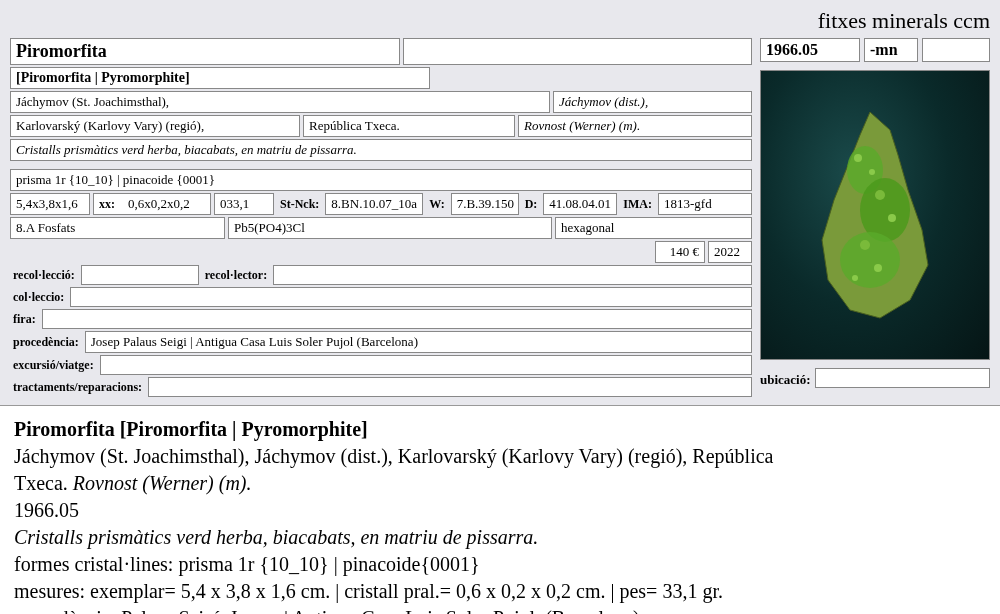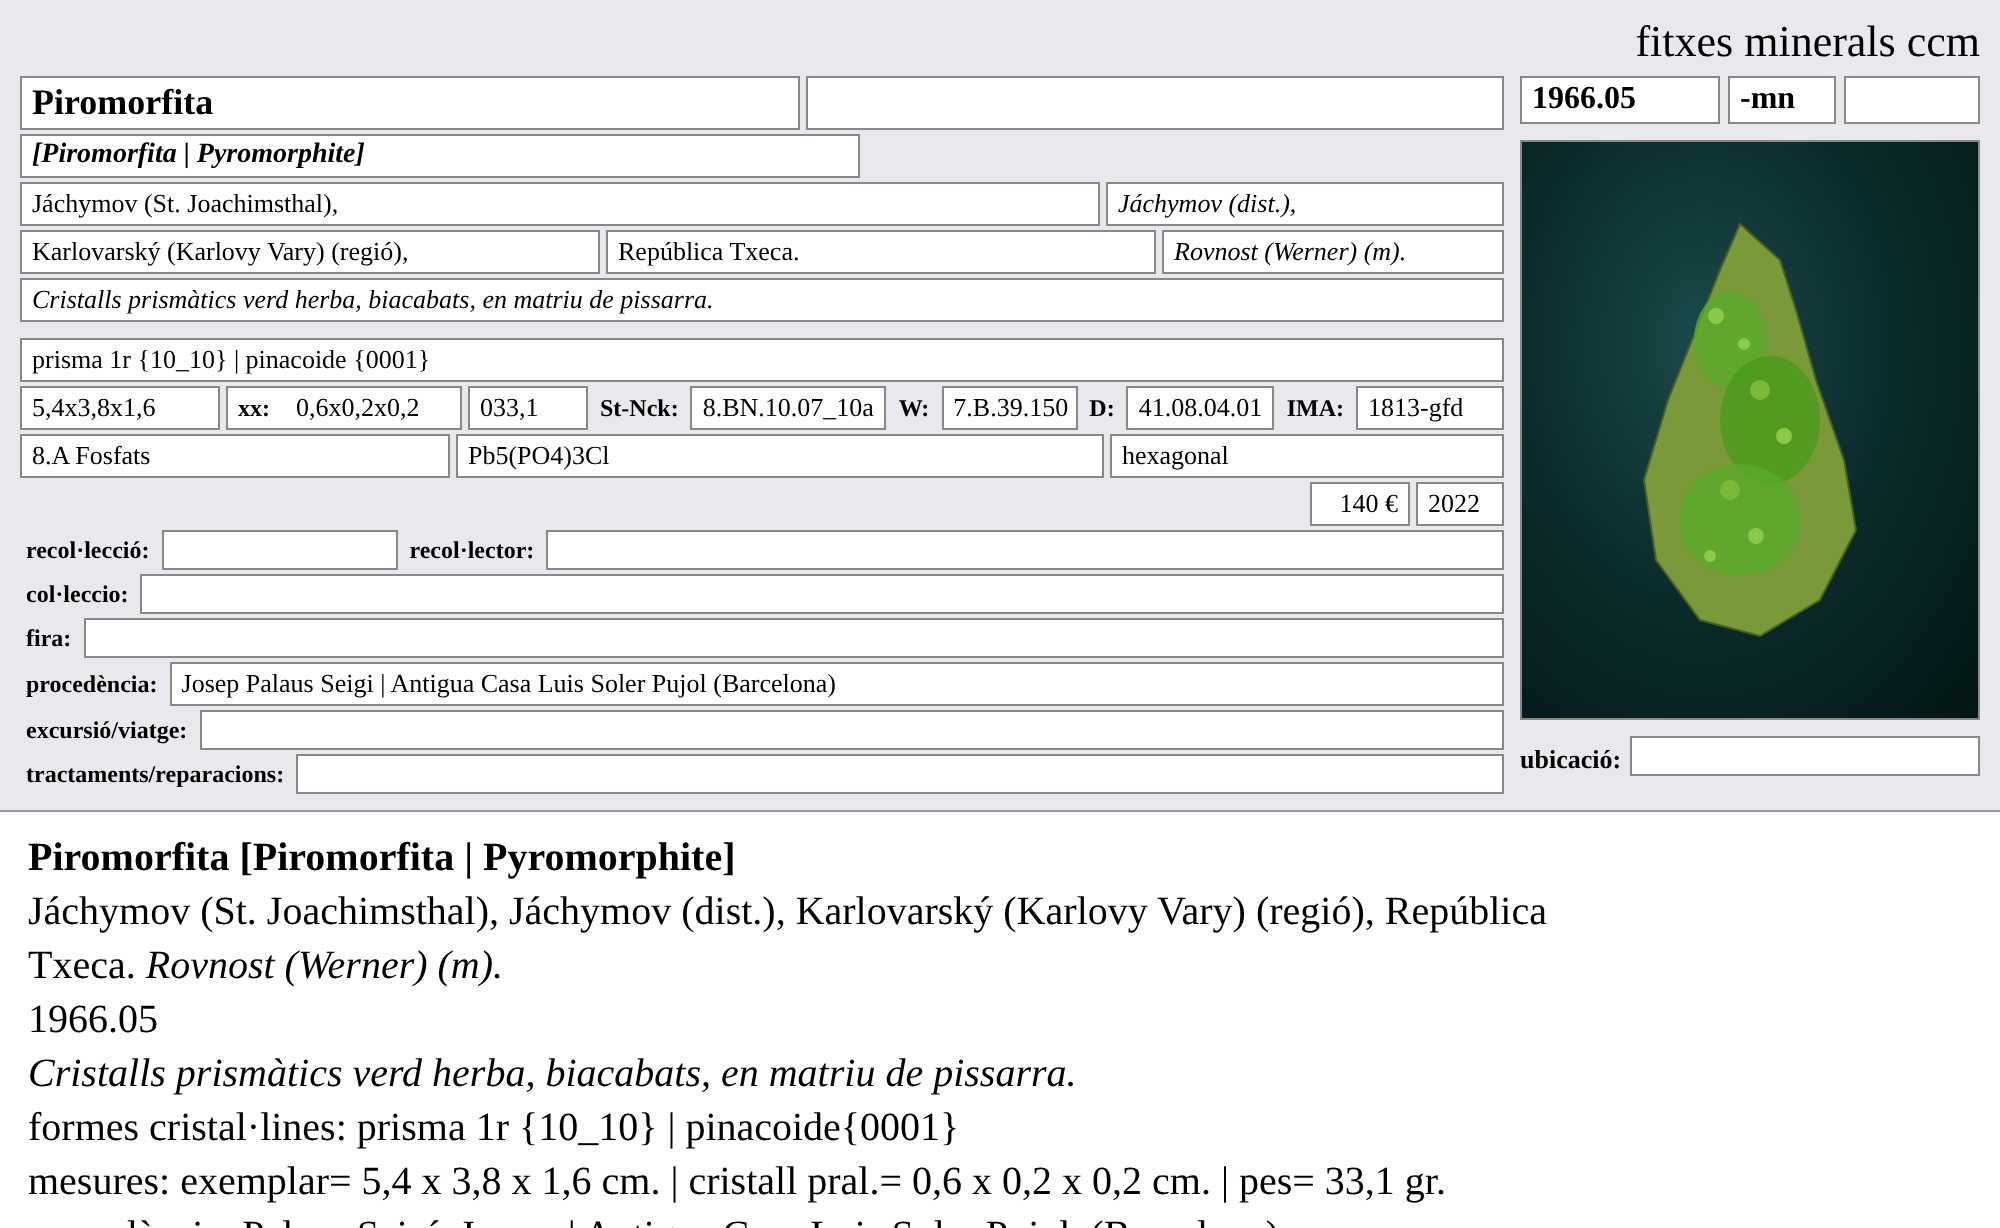--- a/index.html
+++ b/index.html
@@ -46,21 +46,21 @@
   .cell {
     background: #fff;
     border: 1px solid #888;
     padding: 2px 5px;
     font-size: 13px;
     min-height: 20px;
     display: flex;
     align-items: center;
   }
   .cell-bold { font-weight: bold; font-size: 18px; }
-  .cell-italic { font-style: italic; font-weight: bold; }
+  .cell-italic { font-weight: bold; }
   .cell-italic-light { font-style: italic; }
   .row { display: flex; gap: 3px; margin-bottom: 2px; }
   .label-inline { font-weight: bold; font-size: 12px; margin-right: 13px; white-space: nowrap; }
   .label-prefix { font-weight: bold; font-size: 12px; background: #e8e8ed; padding: 2px 3px; white-space: nowrap; display: flex; align-items: center; }
   .flex-1 { flex: 1; }
   .small { font-size: 11.5px; }
   .mineral-image {
     width: 100%;
     height: 290px;
     background: radial-gradient(ellipse at 40% 35%, #1a4a4a 0%, #0a2a2a 50%, #051515 100%);
@@ -109,36 +109,36 @@
         <div class="cell cell-italic" style="width:420px;font-size:14px">[Piromorfita | Pyromorphite]</div>
       </div>
 
       <div class="row small">
         <div class="cell" style="width:540px">Jáchymov (St. Joachimsthal),</div>
         <div class="cell cell-italic-light flex-1">Jáchymov (dist.),</div>
       </div>
 
       <div class="row small">
         <div class="cell" style="width:290px">Karlovarský (Karlovy Vary) (regió),</div>
-        <div class="cell" style="width:275px">República Txeca.</div>
+        <div class="cell" style="width:212px">República Txeca.</div>
         <div class="cell cell-italic-light flex-1">Rovnost (Werner) (m).</div>
       </div>
 
       <div class="row small">
         <div class="cell cell-italic-light flex-1">Cristalls prismàtics verd herba, biacabats, en matriu de pissarra.</div>
       </div>
 
       <div class="spacer-row"></div>
 
       <div class="row small">
         <div class="cell flex-1">prisma 1r {10_10} | pinacoide {0001}</div>
       </div>
 
       <div class="row small">
-        <div class="cell" style="width:100px">5,4x3,8x1,6</div>
+        <div class="cell" style="width:80px">5,4x3,8x1,6</div>
         <div class="cell" style="width:118px">
           <span class="label-inline">xx:</span>
           <span>0,6x0,2x0,2</span>
         </div>
         <div class="cell" style="width:60px">033,1</div>
         <div class="label-prefix">St-Nck:</div>
         <div class="cell" style="width:98px">8.BN.10.07_10a</div>
         <div class="label-prefix">W:</div>
         <div class="cell" style="width:68px">7.B.39.150</div>
         <div class="label-prefix">D:</div>

